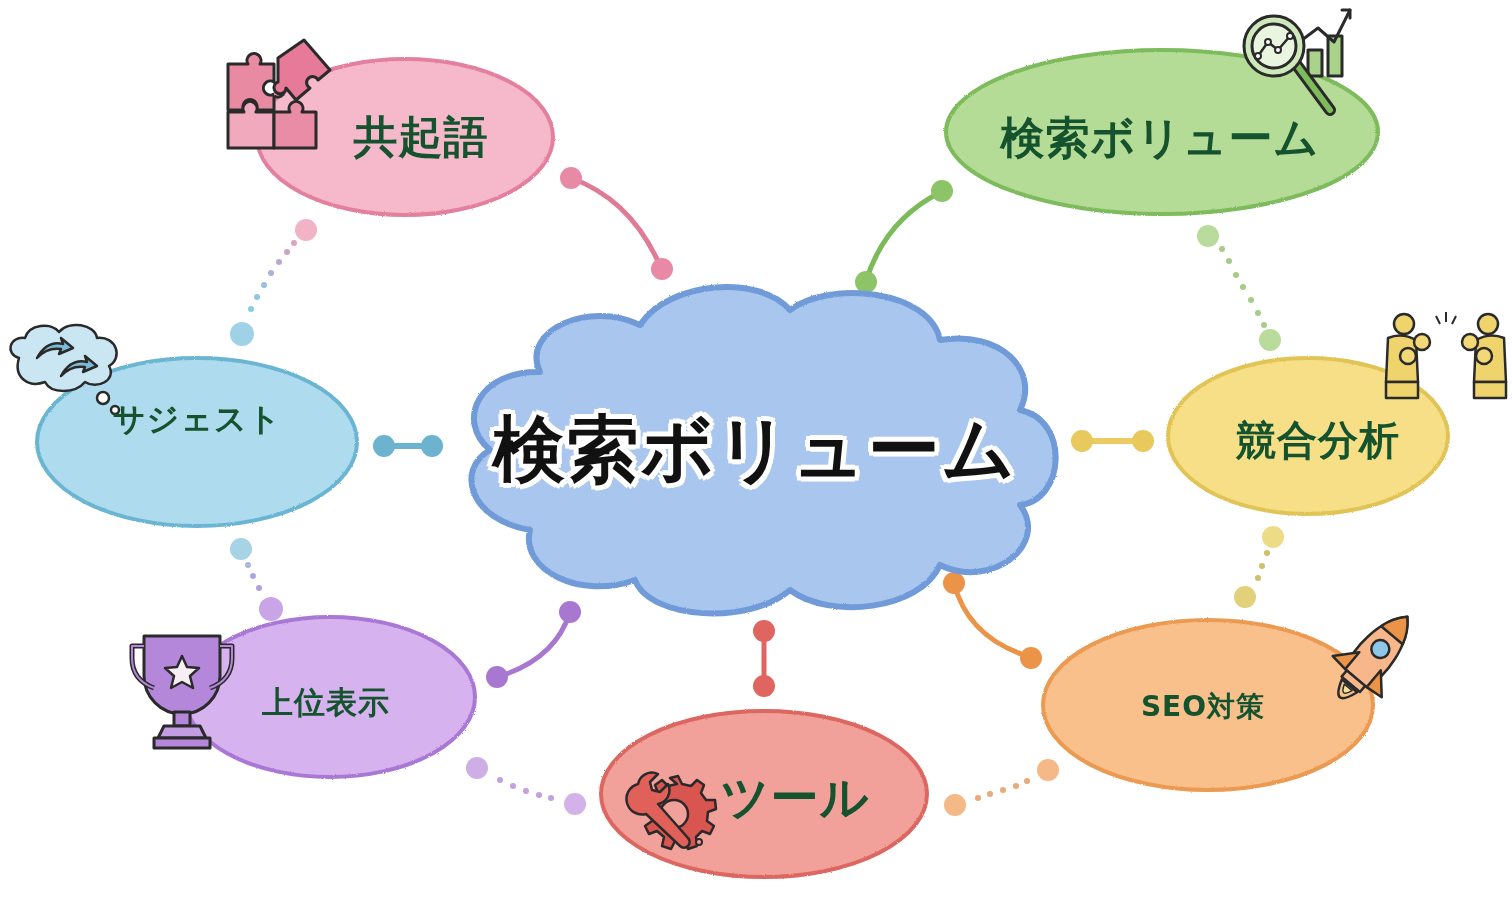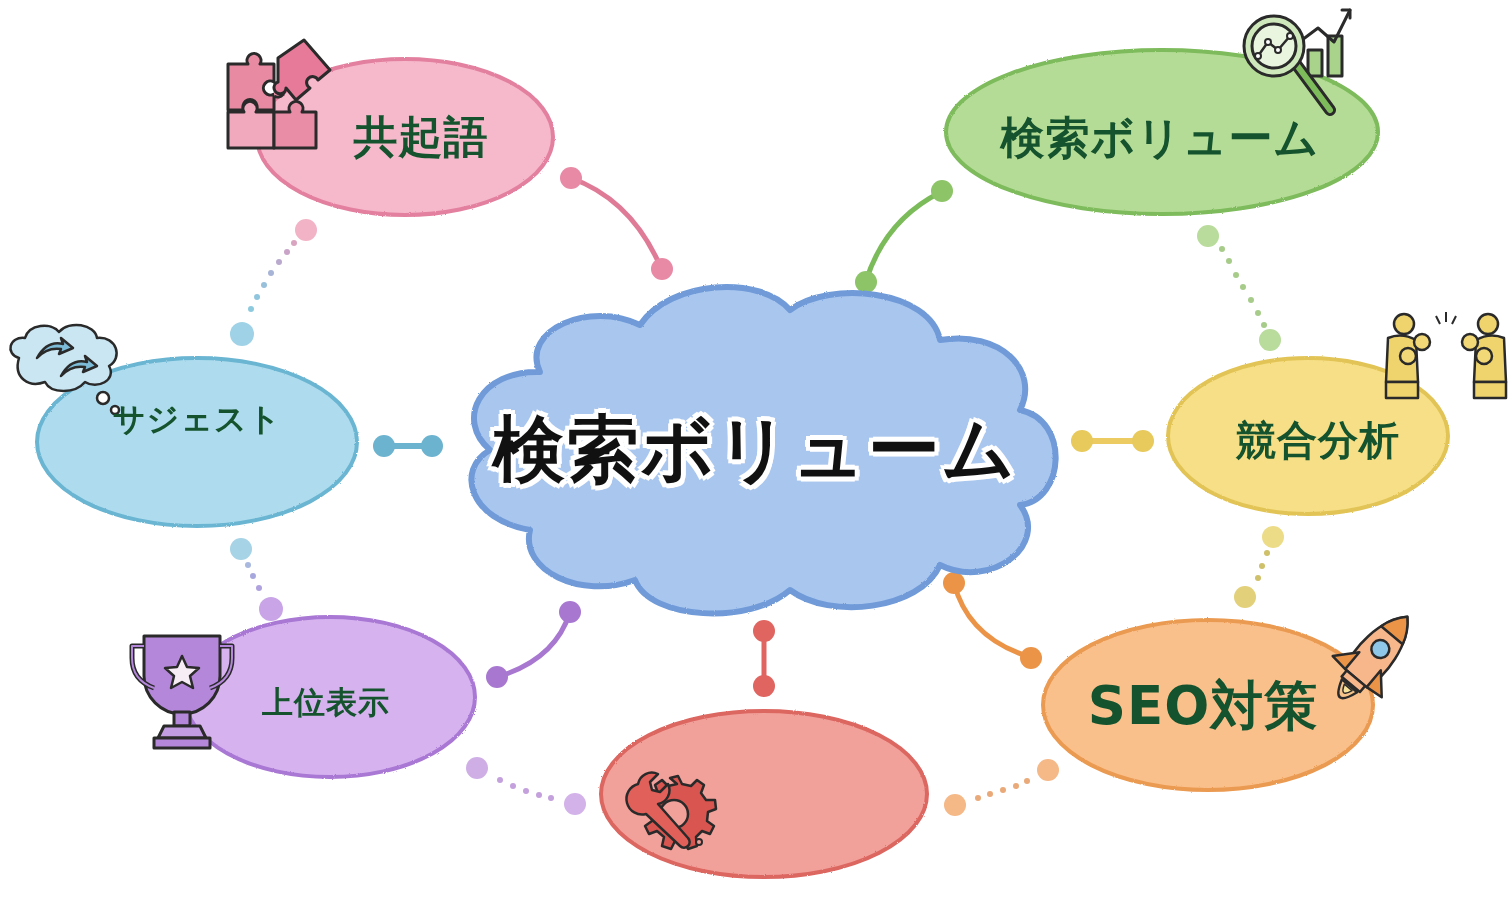--- a/index.html
+++ b/index.html
@@ -239,14 +239,15 @@
   </svg>
 
   
   <div class="center-label">検索ボリューム</div>
 
   <div class="node-label" style="left:421px; top:137px; font-size:44px;">共起語</div>
   <div class="node-label" style="left:1160px; top:138px; font-size:44px;">検索ボリューム</div>
   <div class="node-label" style="left:197px; top:420px; font-size:32px;">サジェスト</div>
   <div class="node-label" style="left:1318px; top:440px; font-size:40px;">競合分析</div>
   <div class="node-label" style="left:326px; top:703px; font-size:31px;">上位表示</div>
-  <div class="node-label" style="left:1203px; top:707px; font-size:53px;">SEO対策</div>
+  <div class="node-label" style="left:795px; top:798px; font-size:48px;">ツール</div>
+  <div class="node-label" style="left:1203px; top:707px; font-size:28px;">SEO対策</div>
 </div>
 
 </body></html>

